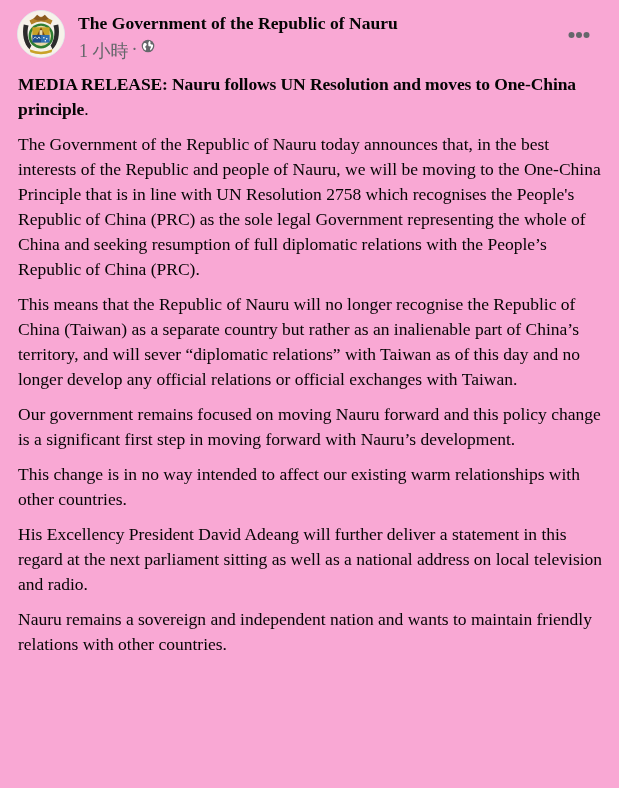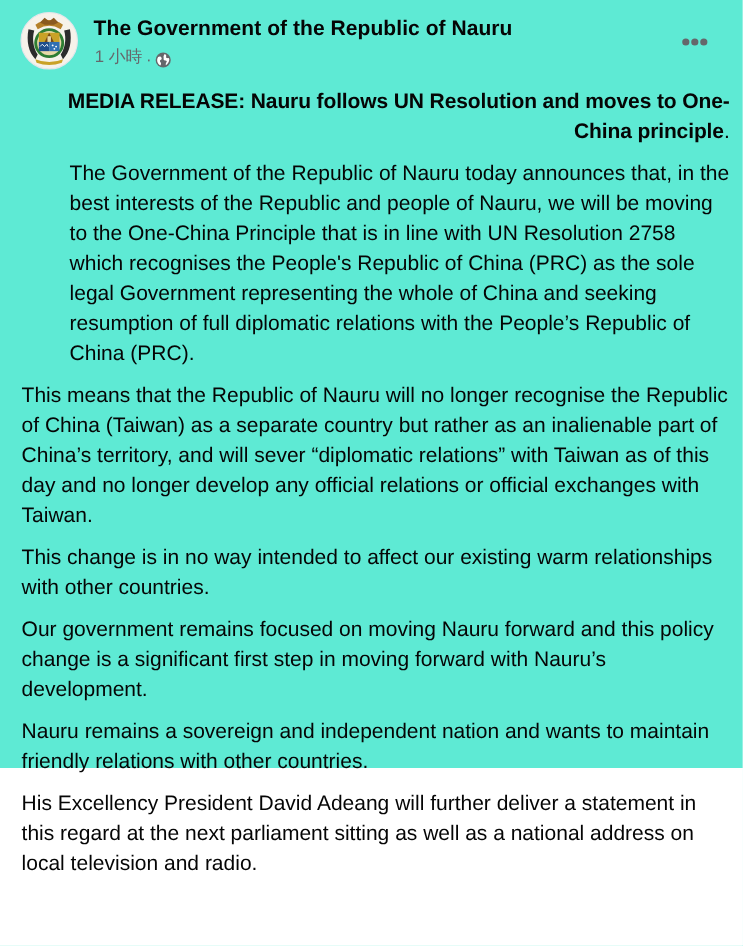--- a/index.html
+++ b/index.html
@@ -9,22 +9,23 @@
       background: #ffffff;
       overflow: hidden;
     }
     body {
       font-family: "Liberation Sans", "DejaVu Sans", sans-serif;
       color: #050505;
     }
     .post {
       position: relative;
       width: 619px;
-      height: 640px;
-      background: #5eead4;
+      height: 788px;
+      background: #f9a8d4;
+      font-family: Liberation Serif, serif;
     }
     .post-header {
       position: absolute;
       left: 0; top: 0;
       width: 619px;
       height: 66px;
     }
     .avatar {
       position: absolute;
       left: 17px;
@@ -48,22 +49,22 @@
       letter-spacing: 0.05px;
       cursor: pointer;
       white-space: nowrap;
     }
     .meta-row {
       position: absolute;
       left: 79px;
       top: 39px;
       height: 18px;
       display: flex;
-      align-items: flex-end;
-      font-size: 14px;
+      align-items: flex-start;
+      font-size: 18px;
       color: #65676b;
     }
     .timestamp { cursor: pointer; }
     .meta-dot { margin: 0 3px 0 3px; }
     .globe-icon {
       width: 14px;
       height: 14px;
       display: inline-block;
     }
     .globe-icon svg { width: 14px; height: 14px; display: block; }
@@ -86,26 +87,25 @@
       left: 18px;
       top: 72px;
       width: 590px;
       font-size: 17.5px;
       line-height: 25px;
       color: #050505;
     }
     .headline {
       font-weight: 700;
       letter-spacing: -0.1px;
-      text-align: right;
     }
     .headline .headline-tail { font-weight: 400; }
     .dateline { margin-top: 0px; }
     .para { margin-top: 10px; }
-    .para.first { margin-top: 10px; margin-left: 40px; }
+    .para.first { margin-top: 10px; }
     .para.ends { margin-top: 11px; }
   </style>
 </head>
 <body>
 
 <div class="post">
 
   <div class="post-header">
     <div class="avatar">
       <svg viewBox="0 0 48 48">
@@ -157,19 +157,19 @@
         <circle cx="18.5" cy="4" r="3" fill="#65676b"></circle>
       </svg>
     </div>
   </div>
 
   <div class="post-body">
     <div class="headline"><span>MEDIA RELEASE: Nauru follows UN Resolution and moves to One-China principle</span><span class="headline-tail">.</span></div>
 
     <p class="para first">The Government of the Republic of Nauru today announces that, in the best interests of the Republic and people of Nauru, we will be moving to the One-China Principle that is in line with UN Resolution 2758 which recognises the People's Republic of China (PRC) as the sole legal Government representing the whole of China and seeking resumption of full diplomatic relations with the People’s Republic of China (PRC).</p>
     <p class="para">This means that the Republic of Nauru will no longer recognise the Republic of China (Taiwan) as a separate country but rather as an inalienable part of China’s territory, and will sever “diplomatic relations” with Taiwan as of this day and no longer develop any official relations or official exchanges with Taiwan.</p>
+    <p class="para">Our government remains focused on moving Nauru forward and this policy change is a significant first step in moving forward with Nauru’s development.</p>
     <p class="para">This change is in no way intended to affect our existing warm relationships with other countries.</p>
-    <p class="para">Our government remains focused on moving Nauru forward and this policy change is a significant first step in moving forward with Nauru’s development.</p>
+    <p class="para">His Excellency President David Adeang will further deliver a statement in this regard at the next parliament sitting as well as a national address on local television and radio.</p>
     <p class="para">Nauru remains a sovereign and independent nation and wants to maintain friendly relations with other countries.</p>
-    <p class="para">His Excellency President David Adeang will further deliver a statement in this regard at the next parliament sitting as well as a national address on local television and radio.</p>
   </div>
 
 </div>
 
 </body></html>

